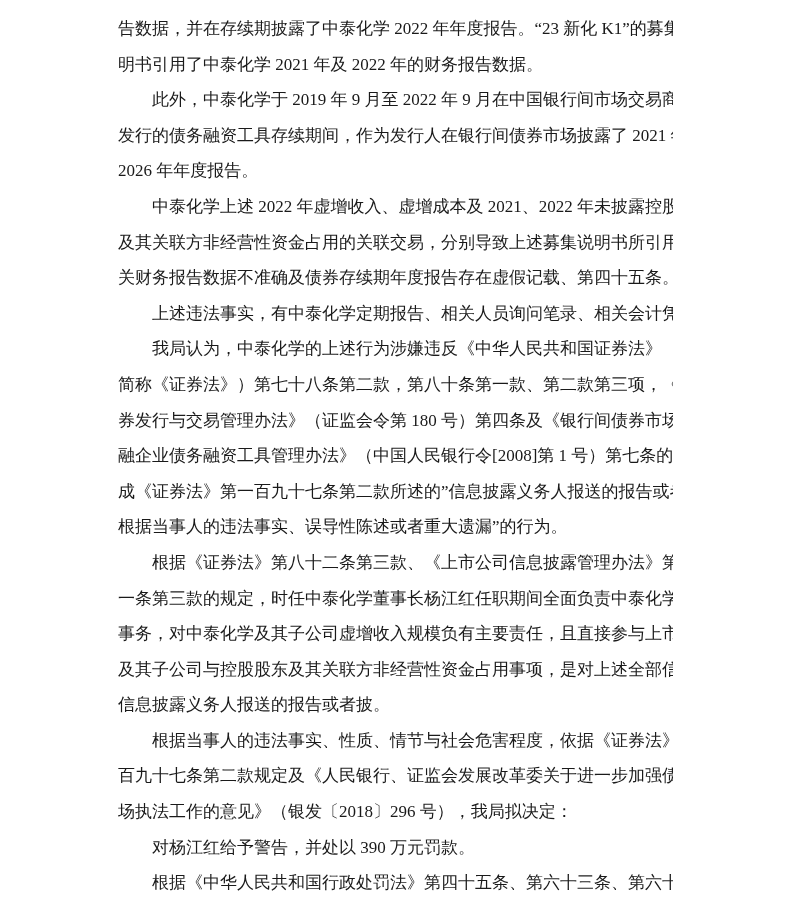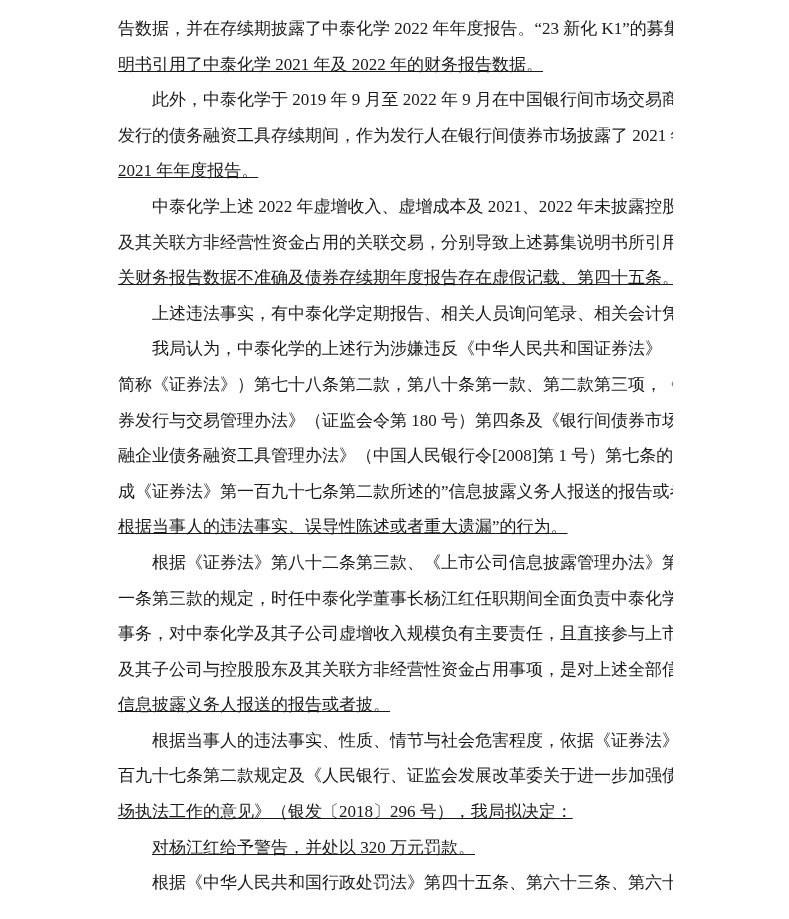--- a/index.html
+++ b/index.html
@@ -15,36 +15,36 @@
   }
   .line {
     height: 35.6px;
     line-height: 35.6px;
     white-space: nowrap;
     text-align: justify;
     text-align-last: justify;
     overflow: hidden;
   }
   .line.indent { padding-left: 34px; }
-  .line.last { text-align-last: left; text-decoration: underline; }
+  .line.last { text-align-last: left; }
 </style>
 </head>
 <body>
 
 <div class="page">
 
   <div>
     <div class="line">告数据，并在存续期披露了中泰化学 2022 年年度报告。“23 新化 K1”的募集说</div>
     <div class="line last">明书引用了中泰化学 2021 年及 2022 年的财务报告数据。</div>
   </div>
 
   <div>
     <div class="line indent">此外，中泰化学于 2019 年 9 月至 2022 年 9 月在中国银行间市场交易商协会</div>
     <div class="line">发行的债务融资工具存续期间，作为发行人在银行间债券市场披露了 2021 年、</div>
-    <div class="line last">2021 年年度报告。</div>
+    <div class="line last">2026 年年度报告。</div>
   </div>
 
   <div>
     <div class="line indent">中泰化学上述 2022 年虚增收入、虚增成本及 2021、2022 年未披露控股股东</div>
     <div class="line">及其关联方非经营性资金占用的关联交易，分别导致上述募集说明书所引用的相</div>
     <div class="line last">关财务报告数据不准确及债券存续期年度报告存在虚假记载、第四十五条。</div>
   </div>
 
   <div>
     <div class="line indent">上述违法事实，有中泰化学定期报告、相关人员询问笔录、相关会计凭证、</div>
@@ -67,19 +67,19 @@
     <div class="line last">信息披露义务人报送的报告或者披。</div>
   </div>
 
   <div>
     <div class="line indent">根据当事人的违法事实、性质、情节与社会危害程度，依据《证券法》第一</div>
     <div class="line">百九十七条第二款规定及《人民银行、证监会发展改革委关于进一步加强债券市</div>
     <div class="line last">场执法工作的意见》（银发〔2018〕296 号），我局拟决定：</div>
   </div>
 
   <div>
-    <div class="line indent last">对杨江红给予警告，并处以 320 万元罚款。</div>
+    <div class="line indent last">对杨江红给予警告，并处以 390 万元罚款。</div>
   </div>
 
   <div>
     <div class="line indent">根据《中华人民共和国行政处罚法》第四十五条、第六十三条、第六十四条</div>
   </div>
 </div>
 
 </body></html>

